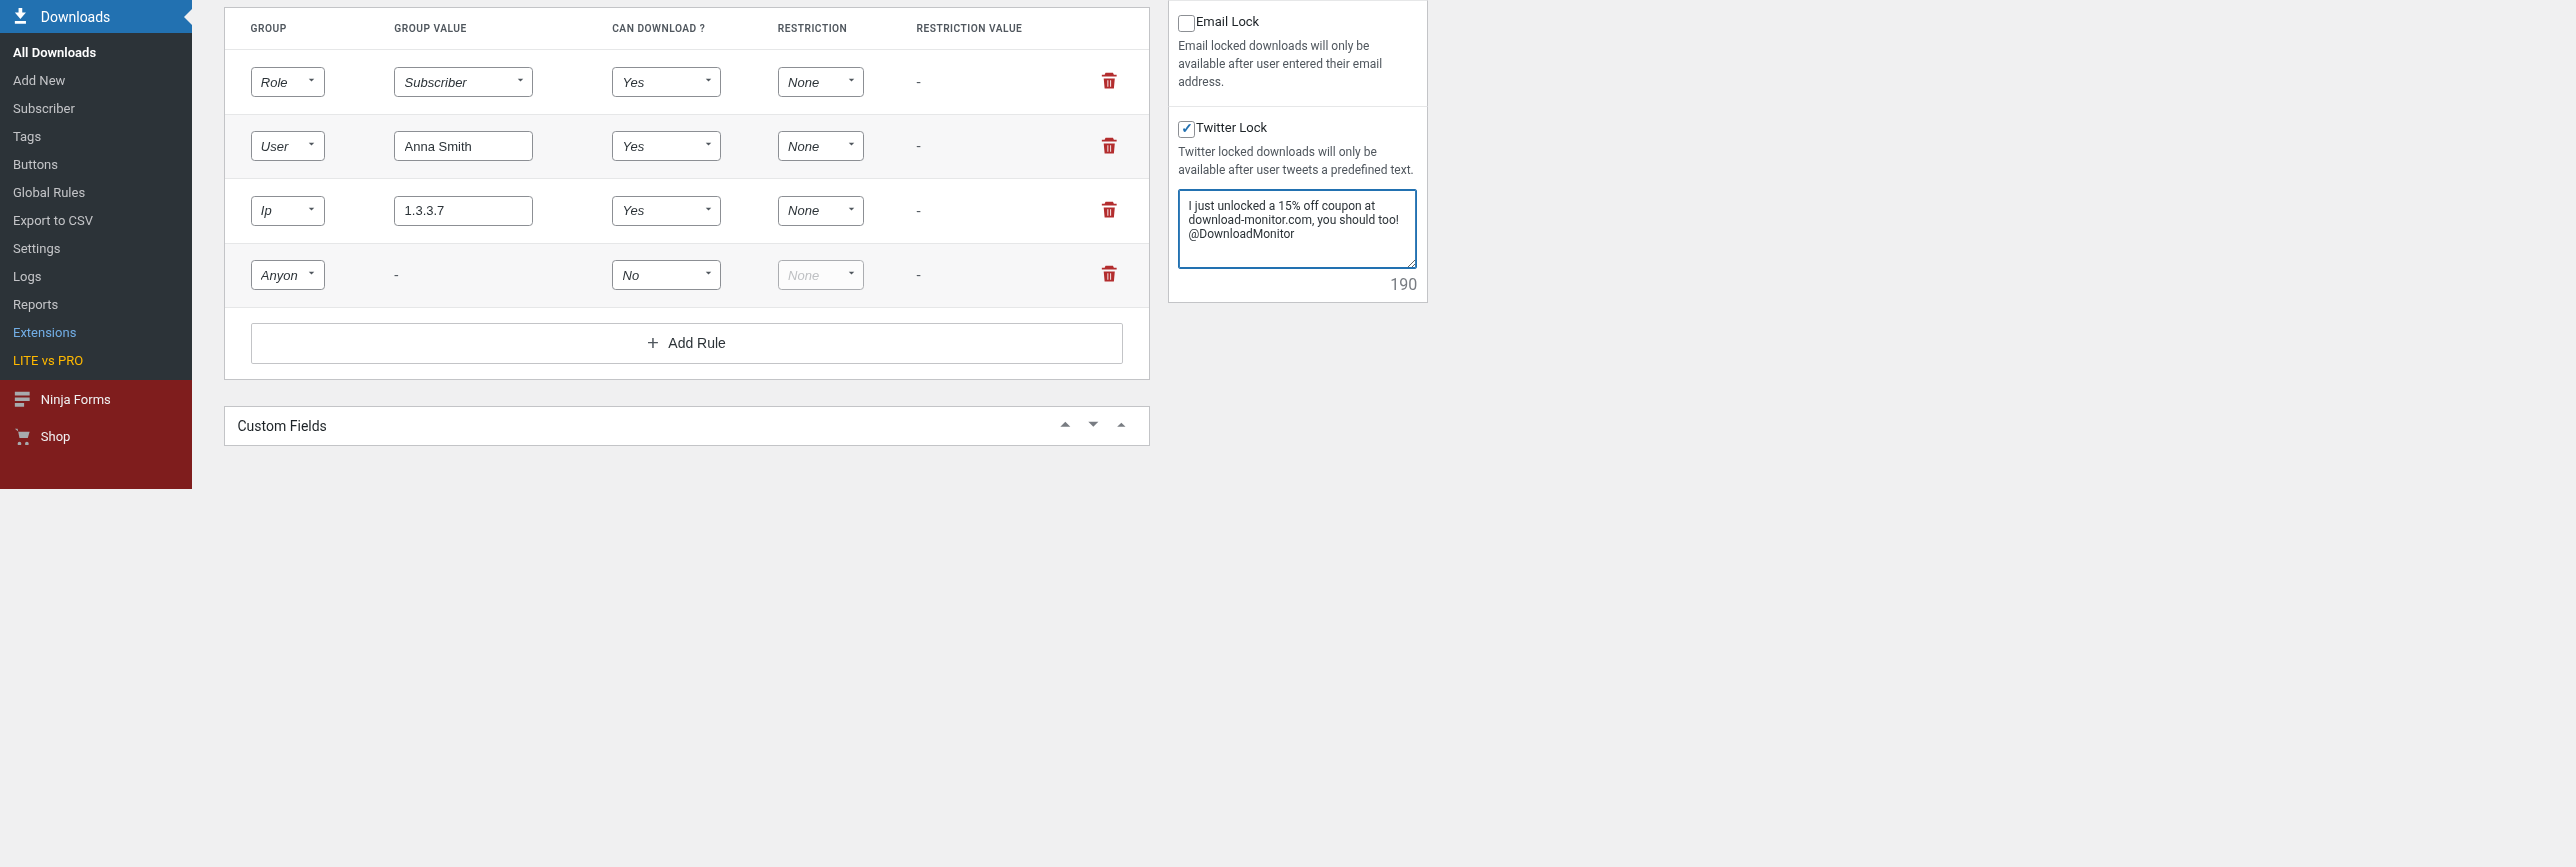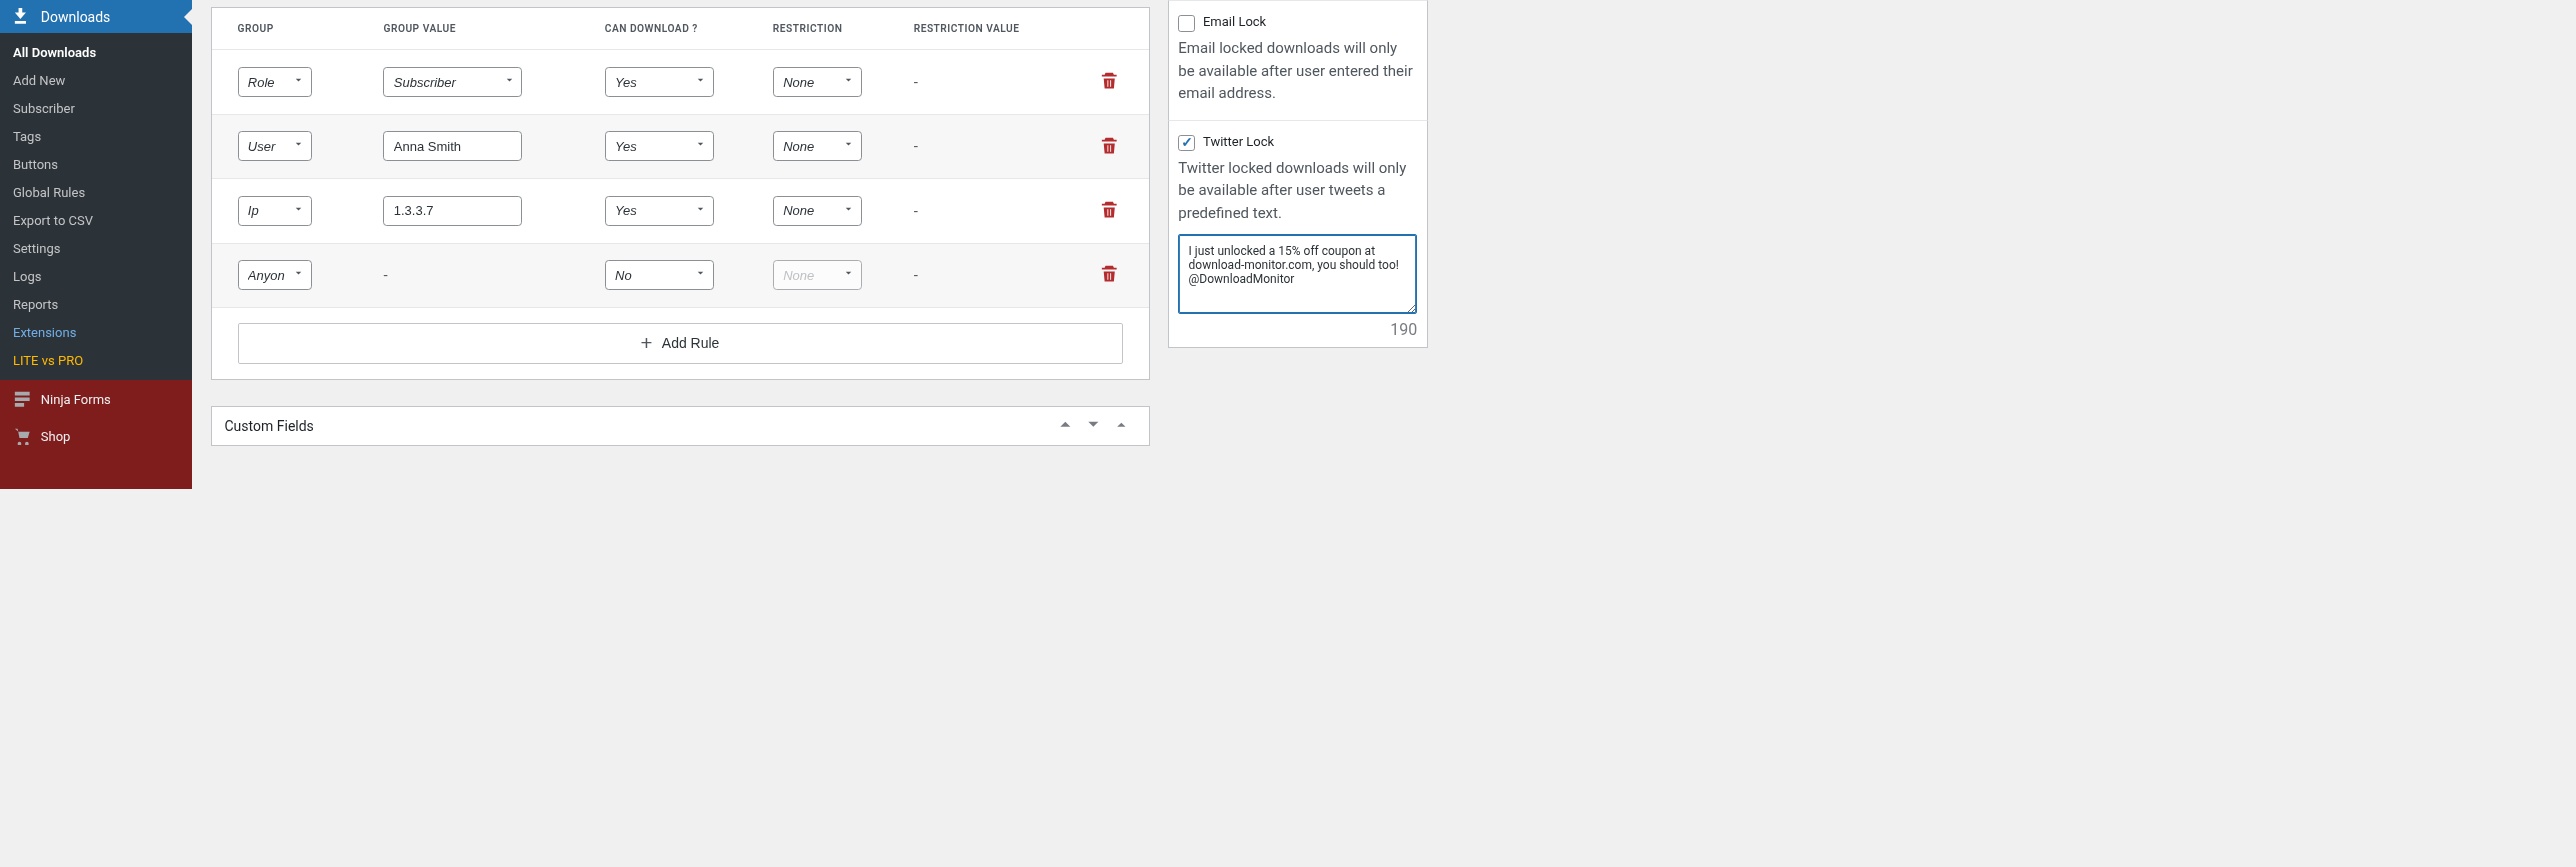--- a/index.html
+++ b/index.html
@@ -63,20 +63,21 @@
     cursor: pointer;
   }
   .dashicon { width: 18.5px; height: 18.5px; fill: #a7aaad; flex-shrink: 0; }
   .sidebar-top .dashicon { fill: #fff; }
 
   
   .main {
     flex: 1;
     padding: 0 18.5px 18.5px 18.5px;
     overflow: hidden;
+    margin-left: 13px;
   }
   .rules-box {
     border: 0.9px solid #c3c4c7;
     background: #fff;
     margin-top: 7.4px;
   }
   .rules-table { width: 100%; border-collapse: collapse; }
   .rules-table th {
     text-align: left;
     font-size: 10.2px;
@@ -162,33 +163,33 @@
   .opt-block.last { border-bottom: 0.9px solid #c3c4c7; padding-bottom: 7.4px; }
   .opt-desc-only {
     padding: 0 9.3px 13px 9.3px;
     background: #fff;
     border-left: 0.9px solid #c3c4c7;
     border-right: 0.9px solid #c3c4c7;
     color: #50575e;
     font-size: 12px;
     line-height: 1.5;
   }
-  .opt-header { display: flex; align-items: flex-start; gap: 8px; margin-bottom: 5.6px; }
+  .opt-header { display: flex; align-items: flex-start; gap: 1px; margin-bottom: 5.6px; }
   .opt-header input[type=checkbox] {
     width: 16.7px; height: 16.7px; margin-top: 0.9px;
     border: 0.9px solid #8c8f94; border-radius: 2.8px;
     appearance: none; background: #fff; cursor: pointer;
     position: relative;
   }
   .opt-header input[type=checkbox]:checked::after {
     content: "✓"; color: #2271b1; position: absolute;
     left: 1.9px; top: -1.9px; font-size: 14px; font-weight: bold;
   }
   .opt-label { font-size: 13px; color: #1d2327; }
-  .opt-desc { color: #50575e; font-size: 15px; line-height: 1.5; }
+  .opt-desc { color: #50575e; font-size: 12px; line-height: 1.5; }
   .tweet-box {
     width: 100%;
     margin-top: 9.3px;
     border: 0.9px solid #2271b1;
     border-radius: 1.9px;
     padding: 9.3px;
     font-size: 12px;
     color: #2c3338;
     min-height: 80px;
     resize: vertical;

